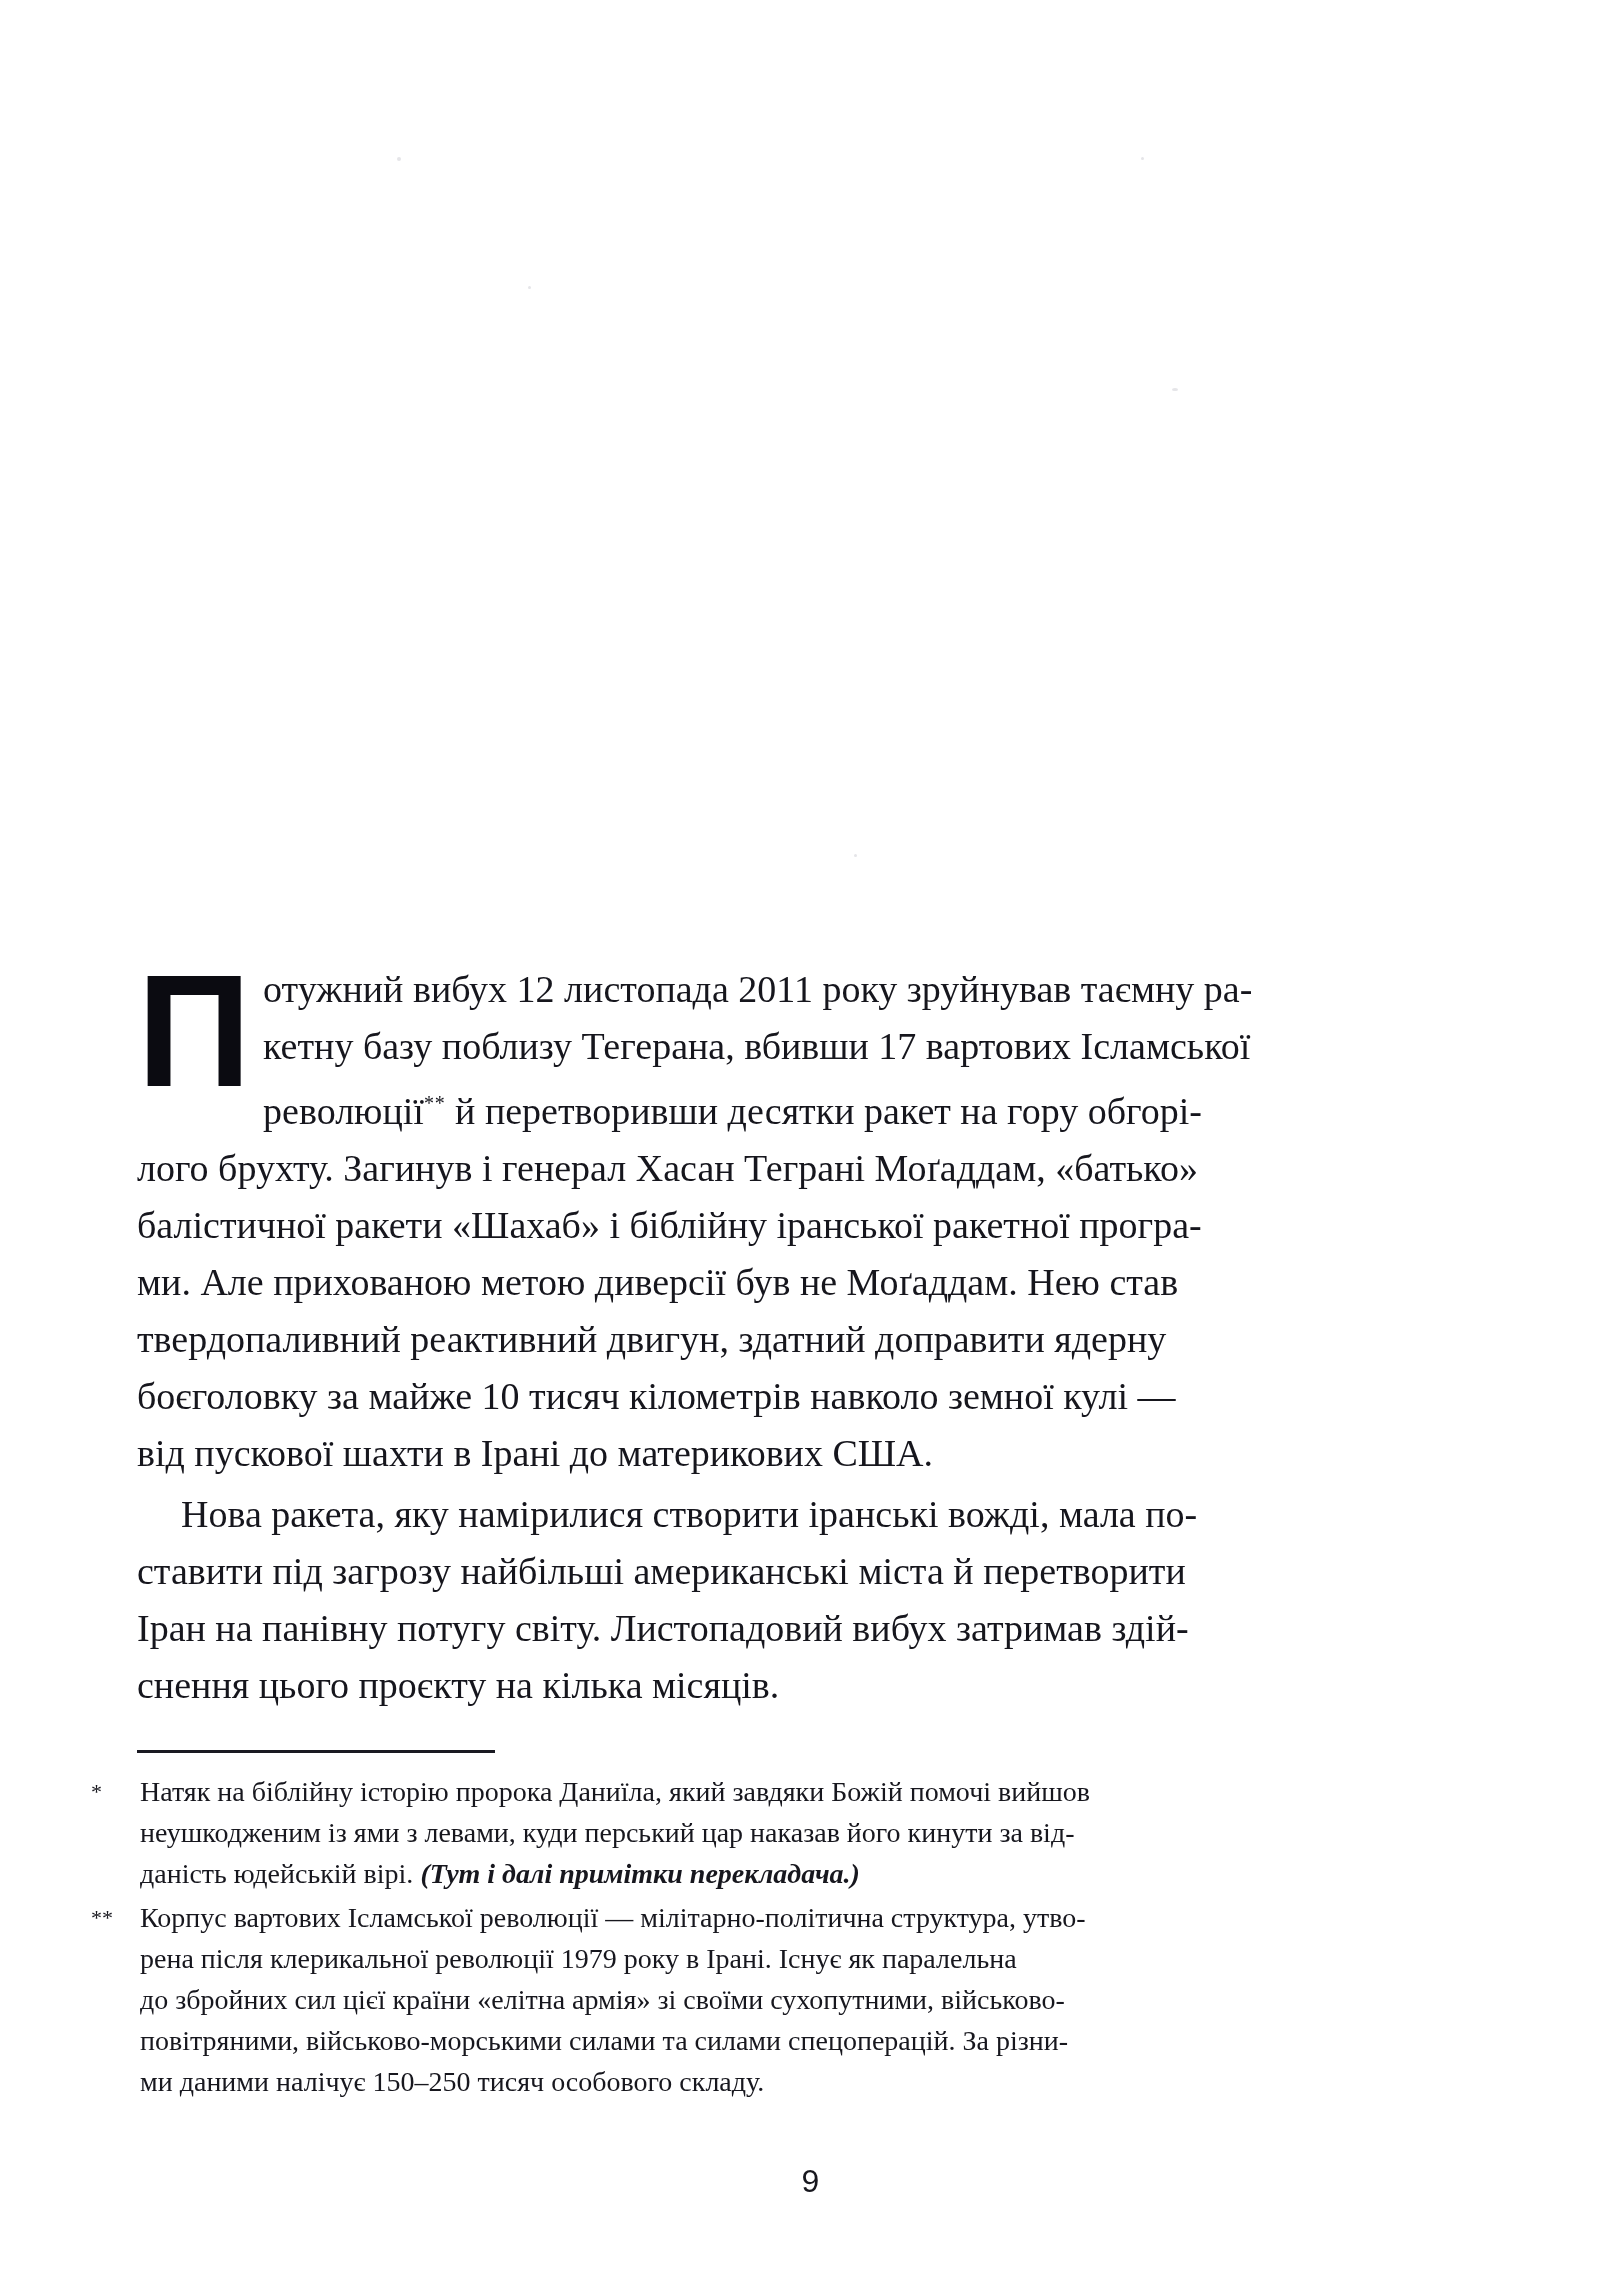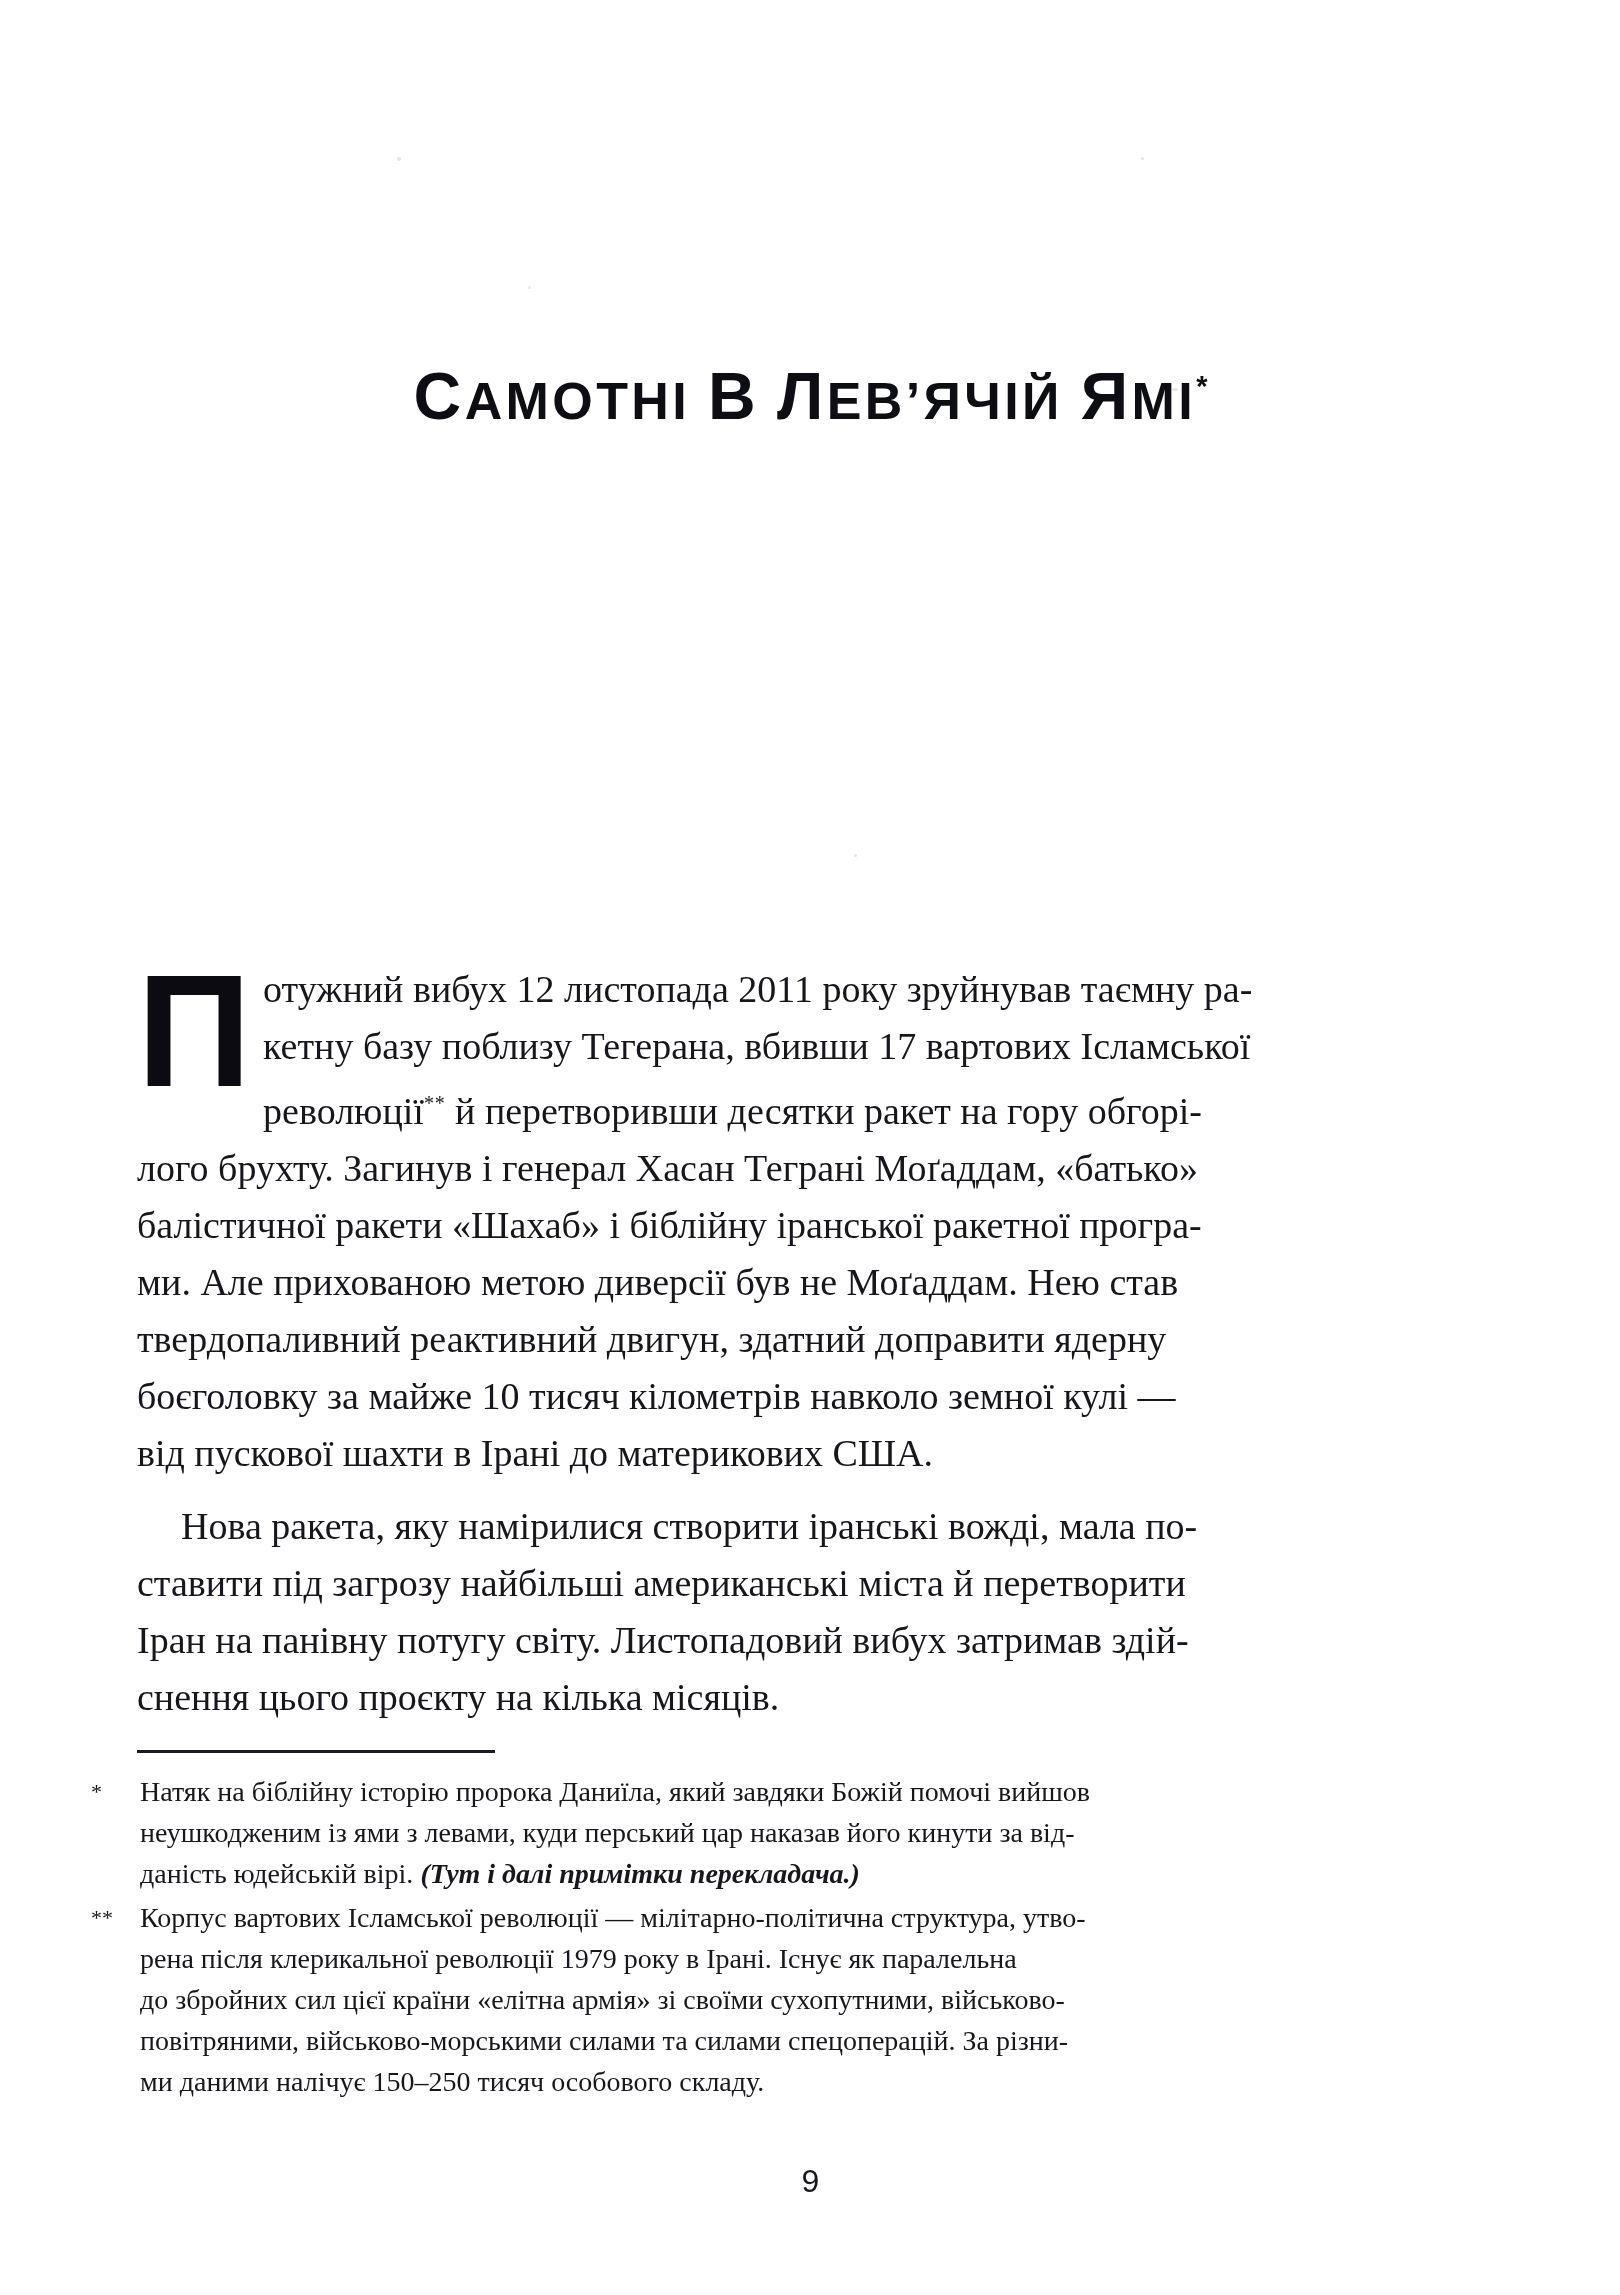--- a/index.html
+++ b/index.html
@@ -92,21 +92,21 @@
   .lead-bold {
     font-weight: 400;
   }
   .sup-mark {
     font-size: 20px;
     vertical-align: super;
     letter-spacing: 0.8px;
   }
 
   .para2 {
-    margin-top: 16px;
+    margin-top: 4px;
   }
 
   
   .footnote-rule {
     position: absolute;
     top: 1750px;
     left: 137px;
     width: 358px;
     height: 2.5px;
     background: #1a1a22;
@@ -169,21 +169,20 @@
 <div class="page">
 
   <div class="speck" style="top:157px;left:397px;width:4.2px;height:4.2px;"></div>
   <div class="speck" style="top:157px;left:1141px;width:3.4px;height:3.4px;"></div>
   <div class="speck" style="top:388px;left:1172px;width:5.9px;height:3.4px;"></div>
   <div class="speck" style="top:286px;left:528px;width:3.4px;height:3.4px;"></div>
   <div class="speck" style="top:854px;left:854px;width:3.4px;height:3.4px;"></div>
   <div class="speck" style="top:1688px;left:635px;width:4.2px;height:4.2px;"></div>
 
 
-  <h1 class="chapter-title"><span class="tl-first">С</span><span class="tl-rest">АМОТНІ</span><span class="tl-rest">&nbsp;</span><span class="tl-first">В</span><span class="tl-rest">&nbsp;</span><span class="tl-first">Л</span><span class="tl-rest">ЕВ’ЯЧІЙ</span><span class="tl-rest">&nbsp;</span><span class="tl-first">Я</span><span class="tl-rest">МІ</span><span class="fn-mark">*</span></h1>
 
   <div class="body-block">
 
     <p class="para"><span class="dropcap">П</span><span class="lead-bold">отужний</span><span> вибух 12 листопада 2011 року зруйнував таємну ра-</span>
 <span>кетну базу поблизу Тегерана, вбивши 17 вартових Ісламської</span>
 <span>революції</span><span class="sup-mark">**</span><span> й перетворивши десятки ракет на гору обгорі-</span>
 <span>лого брухту. Загинув і генерал Хасан Теграні Моґаддам, «батько»</span>
 <span>балістичної ракети «Шахаб» і біблійну іранської ракетної програ-</span>
 <span>ми. Але прихованою метою диверсії був не Моґаддам. Нею став</span>
 <span>твердопаливний реактивний двигун, здатний доправити ядерну</span>

